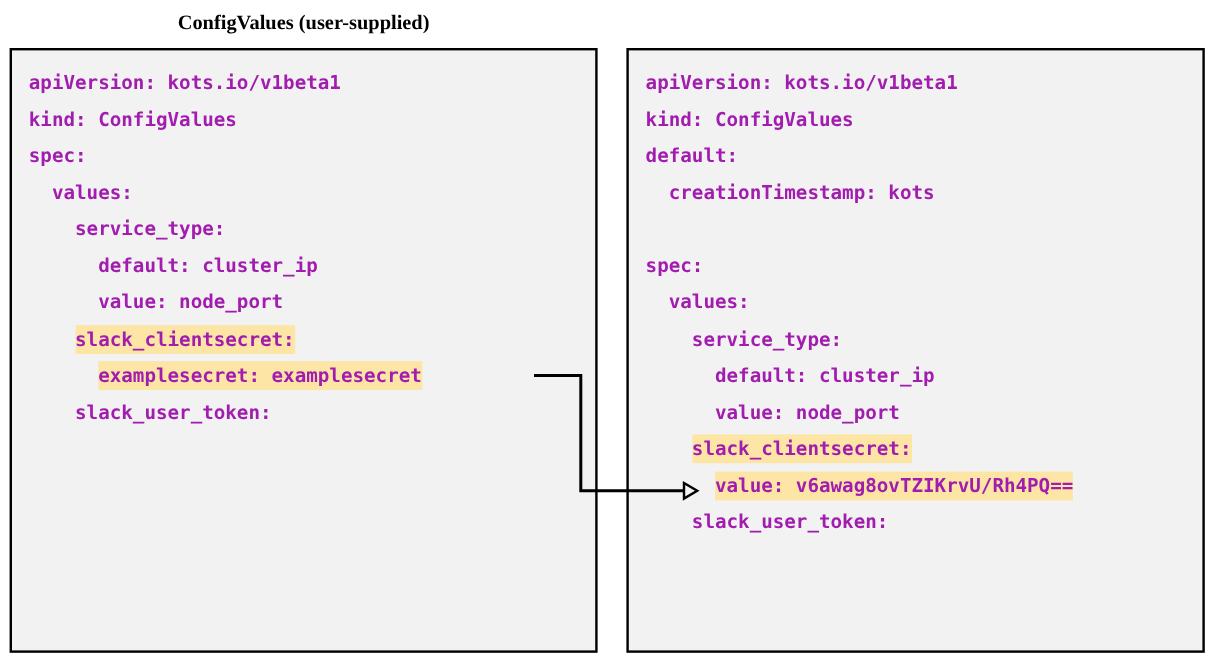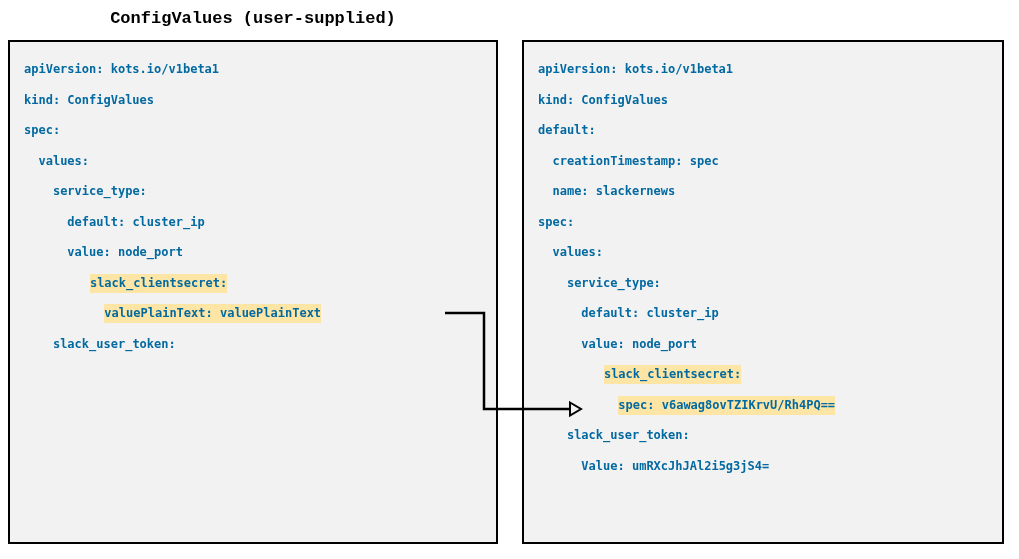--- a/index.html
+++ b/index.html
@@ -18,21 +18,21 @@
   #stage {
     position: absolute;
     left: 0; top: 0;
     width: 1019px;
     height: 559px;
   }
 
   
   .panel-title {
     position: absolute;
-    font-family: Liberation Mono, monospace;
+    font-family: Liberation Serif, serif;
     font-size: 17px;
     font-weight: bold;
     color: #000000;
     white-space: nowrap;
     letter-spacing: 0px;
     text-align: center;
     top: 8px;
     line-height: 22px;
   }
   #title-left  { left: 8px;   width: 490px; }
@@ -53,36 +53,35 @@
 
   .code-block {
     position: absolute;
     left: 14px;
     top: 12px;
     right: 0;
   }
 
   .code-line {
     font-family: "DejaVu Sans Mono", "Liberation Mono", monospace;
-    font-size: 12px;
+    font-size: 16px;
     font-weight: bold;
-    color: #0369a1;
+    color: #a21caf;
     height: 30.5px;
     line-height: 30.5px;
     white-space: pre;
     display: block;
   }
 
   .code-line > .seg {
     white-space: pre;
     padding: 2px 0 3px 0;
   }
   .code-line.hl > .seg {
     background: #FCE5A5;
-    margin-left: 37px;
   }
 
   
   #connector {
     position: absolute;
     left: 0; top: 0;
     width: 1019px;
     height: 559px;
     pointer-events: none;
   }
@@ -97,42 +96,41 @@
   <div class="panel" id="panel-left">
     <div class="code-block" id="code-left">
         <div class="code-line"><span></span><span class="seg">apiVersion: kots.io/v1beta1</span></div>
         <div class="code-line"><span></span><span class="seg">kind: ConfigValues</span></div>
         <div class="code-line"><span></span><span class="seg">spec:</span></div>
         <div class="code-line"><span>  </span><span class="seg">values:</span></div>
         <div class="code-line"><span>    </span><span class="seg">service_type:</span></div>
         <div class="code-line"><span>      </span><span class="seg">default: cluster_ip</span></div>
         <div class="code-line"><span>      </span><span class="seg">value: node_port</span></div>
         <div class="code-line hl"><span>    </span><span class="seg">slack_clientsecret:</span></div>
-        <div class="code-line hl"><span>      </span><span class="seg">valuePlainText: valuePlainText</span></div>
+        <div class="code-line hl"><span>      </span><span class="seg">examplesecret: examplesecret</span></div>
         <div class="code-line"><span>    </span><span class="seg">slack_user_token:</span></div>
       </div>
   </div>
 
 
   <div class="panel" id="panel-right">
     <div class="code-block" id="code-right">
         <div class="code-line"><span></span><span class="seg">apiVersion: kots.io/v1beta1</span></div>
         <div class="code-line"><span></span><span class="seg">kind: ConfigValues</span></div>
         <div class="code-line"><span></span><span class="seg">default:</span></div>
-        <div class="code-line"><span>  </span><span class="seg">creationTimestamp: spec</span></div>
-        <div class="code-line"><span>  </span><span class="seg">name: slackernews</span></div>
+        <div class="code-line"><span>  </span><span class="seg">creationTimestamp: kots</span></div>
+        <div class="code-line"><span>  </span></div>
         <div class="code-line"><span></span><span class="seg">spec:</span></div>
         <div class="code-line"><span>  </span><span class="seg">values:</span></div>
         <div class="code-line"><span>    </span><span class="seg">service_type:</span></div>
         <div class="code-line"><span>      </span><span class="seg">default: cluster_ip</span></div>
         <div class="code-line"><span>      </span><span class="seg">value: node_port</span></div>
         <div class="code-line hl"><span>    </span><span class="seg">slack_clientsecret:</span></div>
-        <div class="code-line hl"><span>      </span><span class="seg">spec: v6awag8ovTZIKrvU/Rh4PQ==</span></div>
+        <div class="code-line hl"><span>      </span><span class="seg">value: v6awag8ovTZIKrvU/Rh4PQ==</span></div>
         <div class="code-line"><span>    </span><span class="seg">slack_user_token:</span></div>
-        <div class="code-line"><span>      </span><span class="seg">Value: umRXcJhJAl2i5g3jS4=</span></div>
       </div>
   </div>
 
   <svg id="connector" viewBox="0 0 1019 559" width="1019" height="559">
     <polyline points="445,313 484,313 484,409 570,409" fill="none" stroke="#000000" stroke-width="2.5"></polyline>
     <polygon points="570,402.5 581,409 570,415.5" fill="#F2F2F2" stroke="#000000" stroke-width="2"></polygon>
   </svg>
 
 </div>
 

